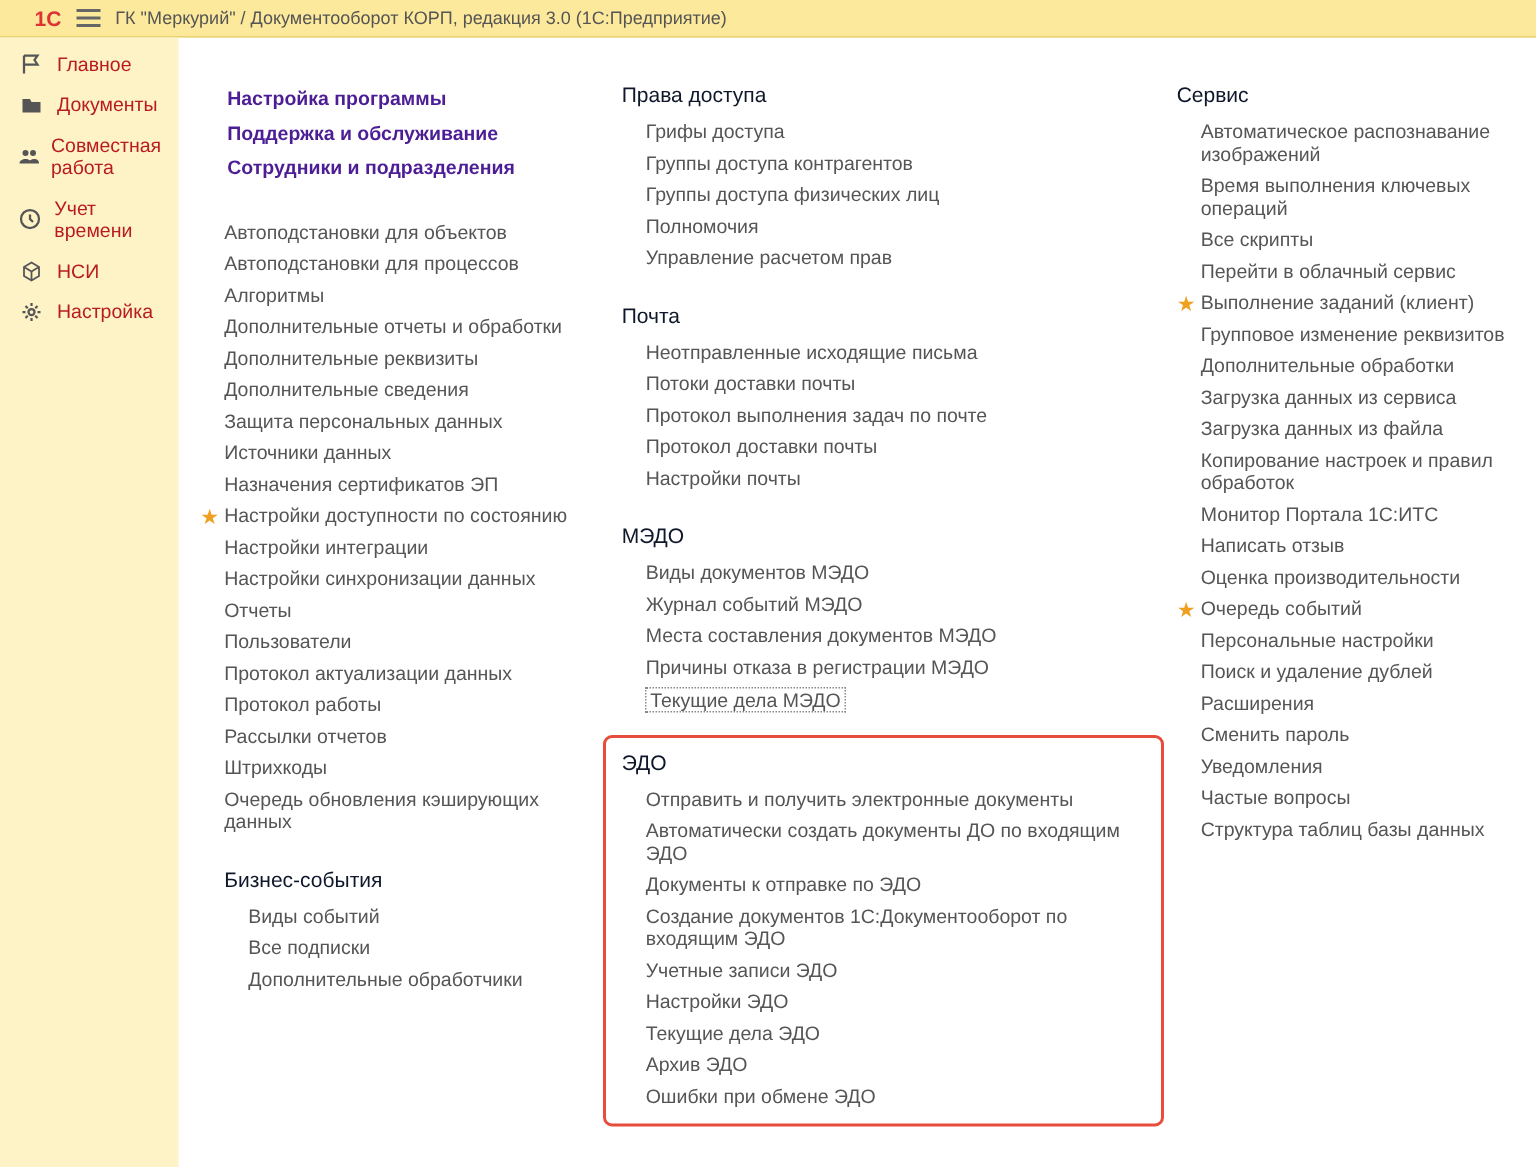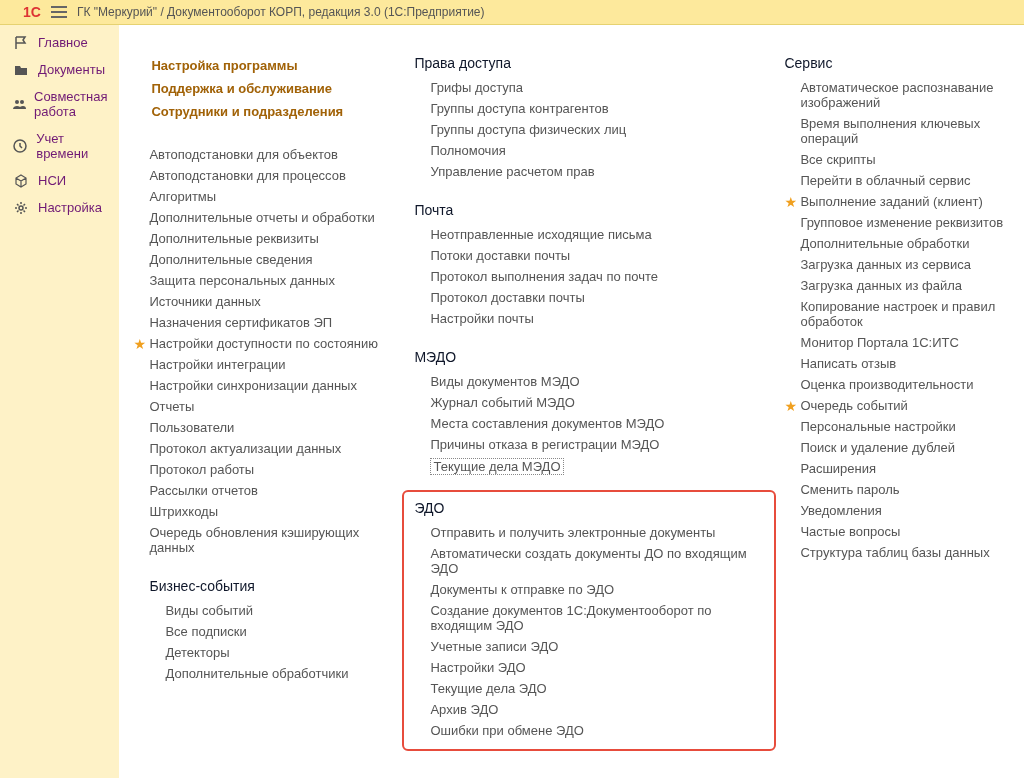--- a/index.html
+++ b/index.html
@@ -50,21 +50,21 @@
   .sidebar {
     width: 140px;
     background: #fef2c7;
     min-height: 754px;
     padding-top: 4px;
   }
   .sidebar-item {
     display: flex;
     align-items: center;
     padding: 6px 8px 6px 12px;
-    color: #701a75;
+    color: #b91c1c;
     font-size: 13px;
     cursor: pointer;
   }
   .sidebar-item .icon {
     width: 18px;
     height: 14px;
     margin-right: 8px;
     display: flex;
     align-items: center;
     justify-content: center;
@@ -88,21 +88,21 @@
   .col3 { width: 230px; }
   .section-title {
     color: #0f172a;
     font-size: 14px;
     margin-top: 20px;
     margin-bottom: 6px;
     cursor: pointer;
   }
   .bold-link {
     font-weight: bold;
-    color: #a16207;
+    color: #4c1d95;
     font-size: 13px;
     padding: 3px 2px;
     cursor: pointer;
   }
   .link {
     color: #555;
     font-size: 13px;
     padding: 3px 0;
     cursor: pointer;
     display: flex;
@@ -235,21 +235,20 @@
         <div class="link">Протокол актуализации данных</div>
         <div class="link">Протокол работы</div>
         <div class="link">Рассылки отчетов</div>
         <div class="link">Штрихкоды</div>
         <div class="link">Очередь обновления кэширующих данных</div>
 
         <div class="section-title">Бизнес-события</div>
         <div class="sub-links">
           <div class="link">Виды событий</div>
           <div class="link">Все подписки</div>
-          <div class="link">Детекторы</div>
           <div class="link">Дополнительные обработчики</div>
         </div>
       </div>
 
       <div class="col col2">
         <div class="section-title" style="margin-top:0">Права доступа</div>
         <div class="sub-links">
           <div class="link">Грифы доступа</div>
           <div class="link">Группы доступа контрагентов</div>
           <div class="link">Группы доступа физических лиц</div>

